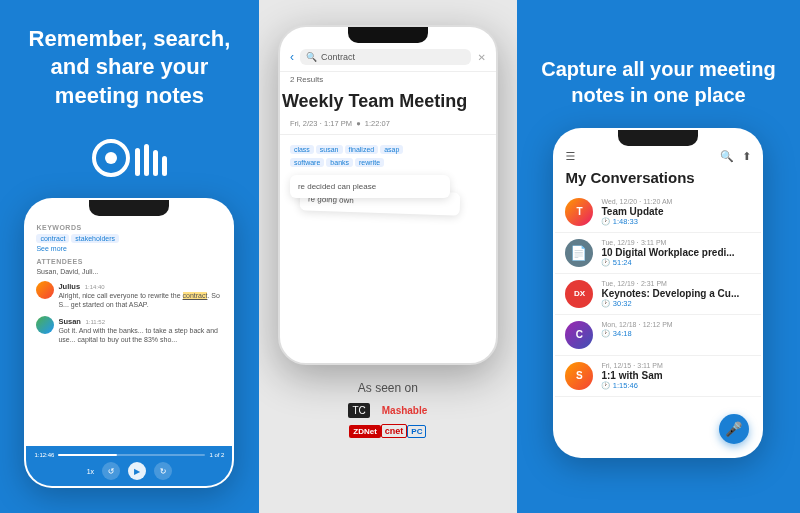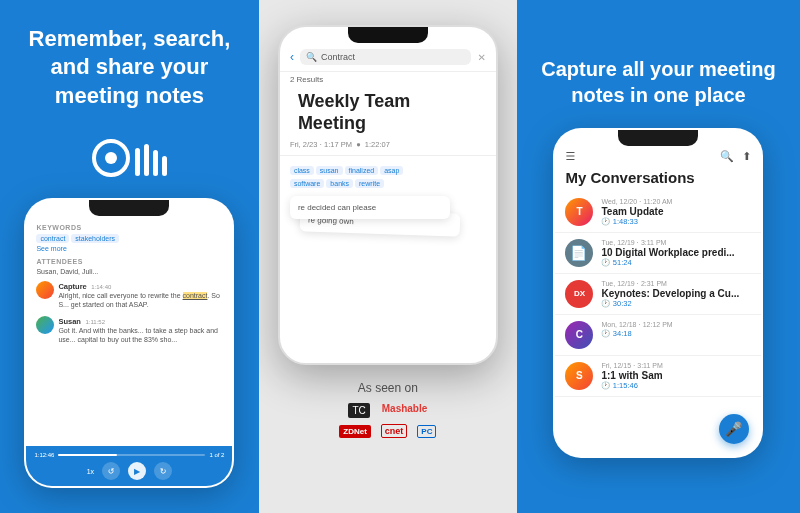--- a/index.html
+++ b/index.html
@@ -318,21 +318,21 @@
     .results-count {
       font-size: 8px;
       color: #666;
       padding: 3px 10px;
     }
 
     .meeting-title-screen {
       font-size: 18px;
       font-weight: 700;
       color: #222;
-      padding: 4px 18px;
+      padding: 4px 2px;
       line-height: 1.2;
     }
 
     .meeting-meta {
       font-size: 7.5px;
       color: #888;
       padding: 2px 10px 6px;
       border-bottom: 1px solid #eee;
     }
 
@@ -372,21 +372,21 @@
     }
 
     .as-seen-label {
       font-size: 12px;
       color: #555;
       margin-bottom: 8px;
     }
 
     .media-logos {
       display: flex;
-      align-items: flex-start;
+      align-items: center;
       justify-content: center;
       gap: 12px;
     }
 
     .media-logo-tc {
       background: #222;
       color: white;
       padding: 2px 4px;
       border-radius: 2px;
       font-size: 10px;
@@ -395,21 +395,20 @@
     .media-logo-mashable {
       font-size: 10px;
       font-weight: 700;
       color: #e53935;
     }
 
     .media-logos-row2 {
       display: flex;
       align-items: center;
       justify-content: center;
-      gap: 10px;
       margin-top: 6px;
     }
 
     .zdnet-logo {
       background: #cc0000;
       color: white;
       font-size: 8px;
       font-weight: 700;
       padding: 2px 4px;
       border-radius: 2px;
@@ -599,21 +598,21 @@
         <div class="see-more">See more</div>
       </div>
       <div class="attendee-section">
         <div class="attendee-label">ATTENDEES</div>
         <div class="attendee-names">Susan, David, Juli...</div>
       </div>
 
       <div class="chat-bubble">
         <div class="avatar-sm avatar-julius"></div>
         <div class="bubble-content">
-          <span class="bubble-name">Capture</span>
+          <span class="bubble-name">Julius</span>
           <span class="bubble-time">1:14:40</span>
           <div class="bubble-text">
             Alright, nice call everyone to rewrite the <span class="highlight-contract">contract</span>. So S... get started on that ASAP.
           </div>
         </div>
       </div>
 
       <div class="chat-bubble">
         <div class="avatar-sm avatar-susan"></div>
         <div class="bubble-content">

